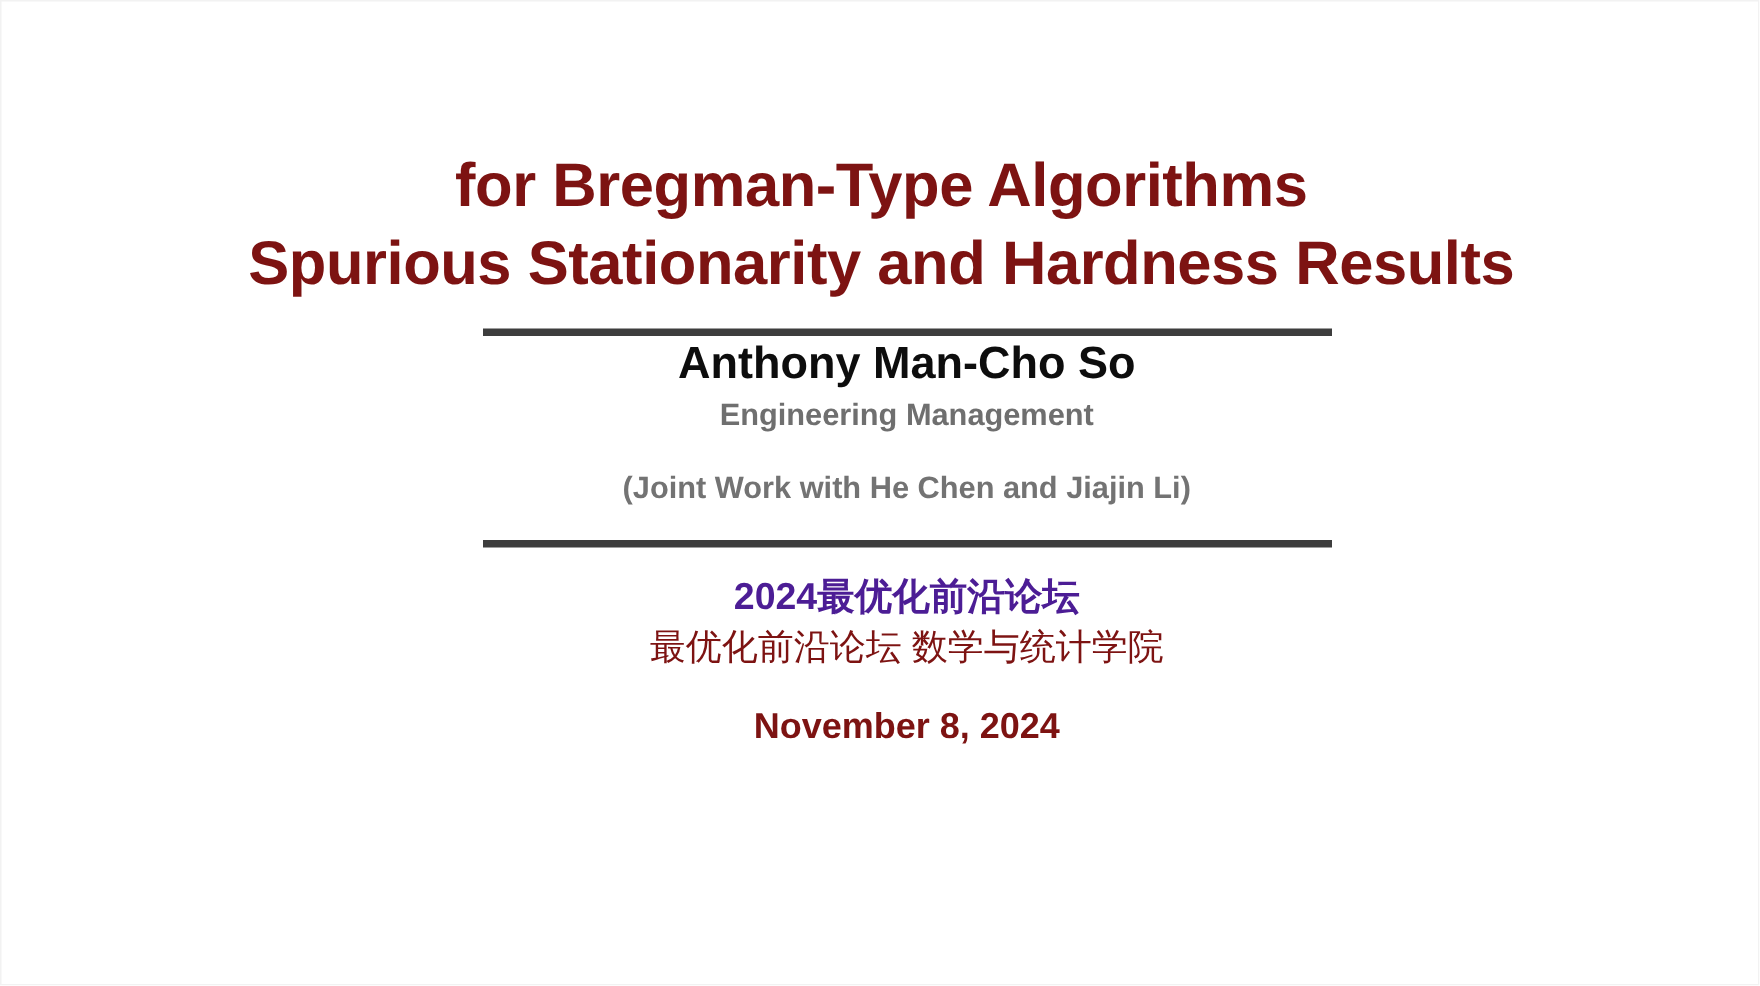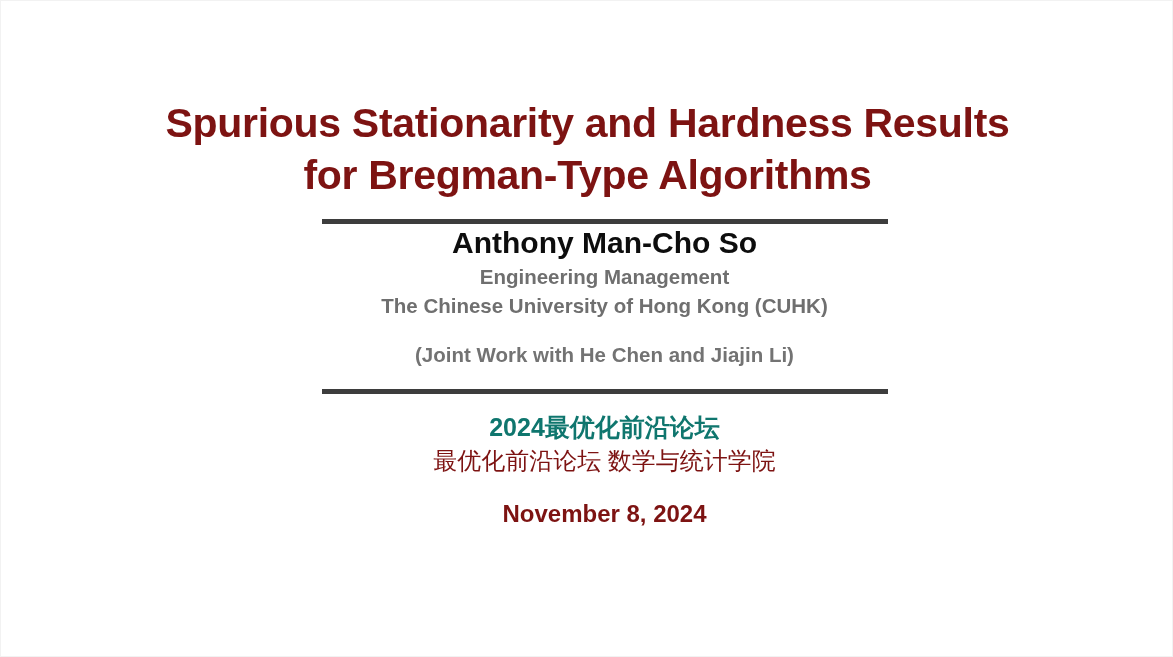--- a/index.html
+++ b/index.html
@@ -101,21 +101,21 @@
 
   
   .event-block {
     width: 660px;
     text-align: center;
     margin-left: 34px;
     margin-top: 16px;
   }
 
   .event-name {
-    color: #0f766e;
+    color: #4c1d95;
     font-size: 25px;
     font-weight: bold;
     line-height: 34px;
     white-space: nowrap;
   }
 
   .event-host {
     color: #7d1312;
     font-size: 24px;
     font-weight: normal;
@@ -132,30 +132,29 @@
     white-space: nowrap;
   }
 </style>
 </head>
 <body>
 
 <div class="slide">
   <div class="slide-inner">
 
     <div class="title-block">
+      <div class="title-line">for Bregman-Type Algorithms</div>
       <div class="title-line">Spurious Stationarity and Hardness Results</div>
-      <div class="title-line">for Bregman-Type Algorithms</div>
     </div>
 
     <hr class="divider divider-top">
 
     <div class="author-block">
       <div class="author-name">Anthony Man-Cho So</div>
       <div class="affiliation-line">Engineering Management</div>
-      <div class="affiliation-line">The Chinese University of Hong Kong (CUHK)</div>
       <div class="joint-work">(Joint Work with He Chen and Jiajin Li)</div>
     </div>
 
     <hr class="divider divider-bottom">
 
     <div class="event-block">
       <div class="event-name">2024最优化前沿论坛</div>
       <div class="event-host">最优化前沿论坛 数学与统计学院</div>
       <div class="event-date">November 8, 2024</div>
     </div>

